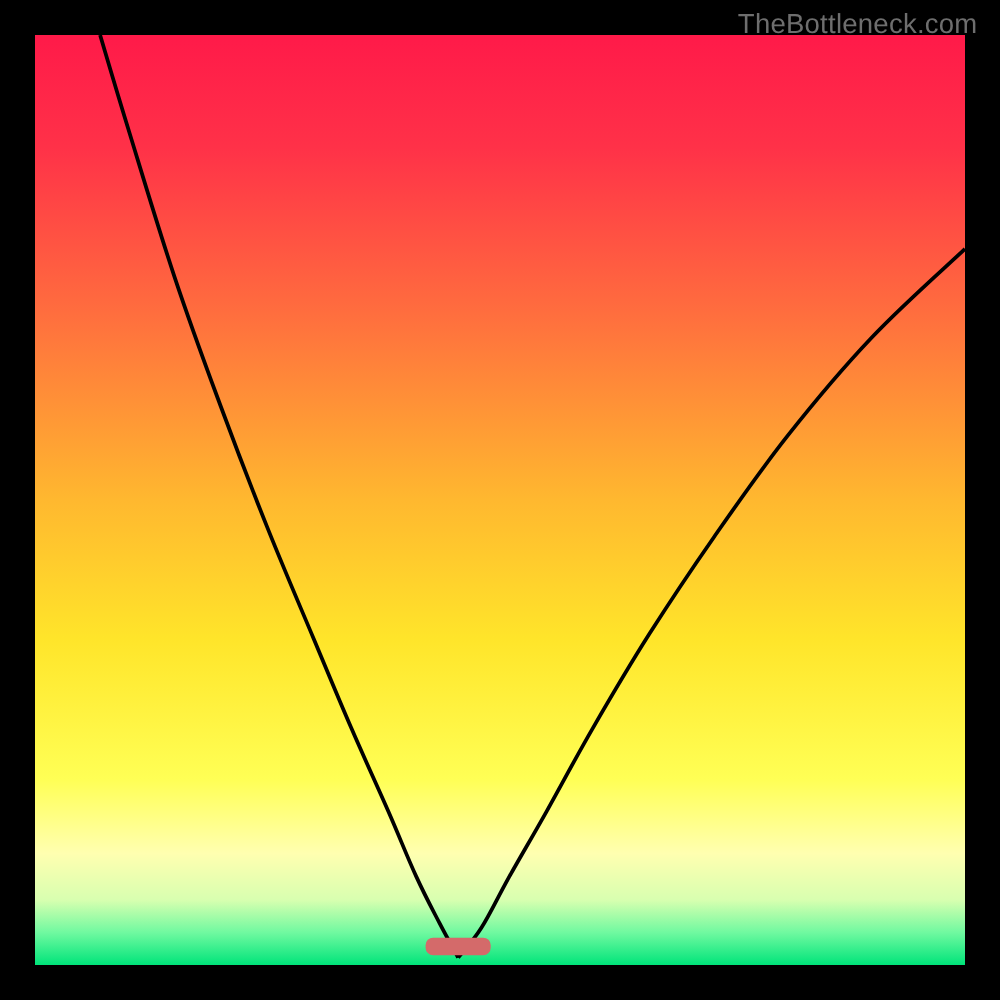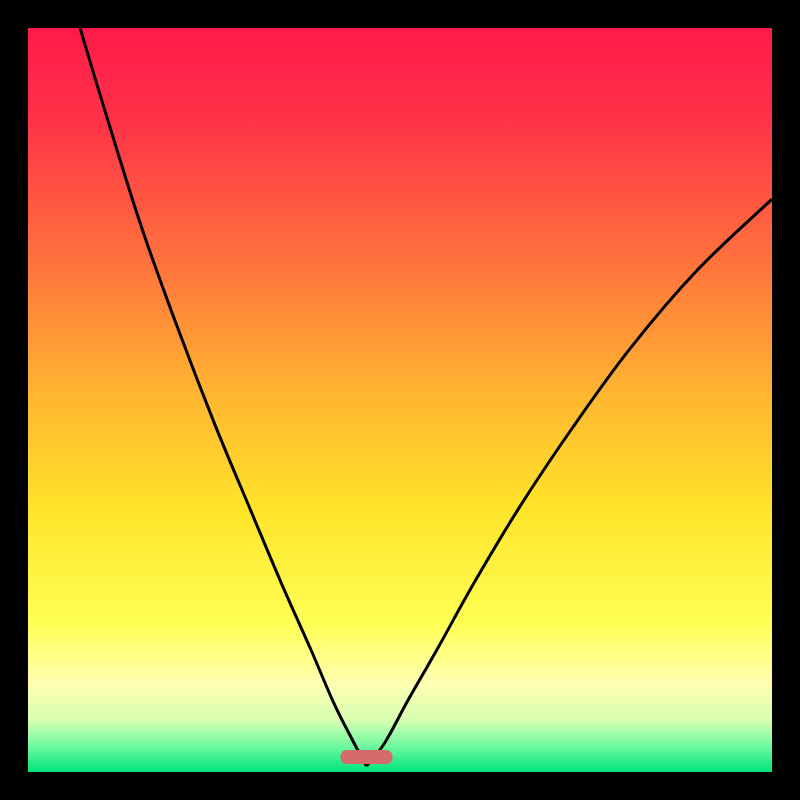--- a/index.html
+++ b/index.html
@@ -36,20 +36,21 @@
     letter-spacing: 0.2px;
     font-weight: 500;
   }
   svg { display: block; }
 </style>
 </head>
 <body>
 
 <div class="frame">
 
+  <div class="watermark">TheBottleneck.com</div>
 
   <div class="plot">
     <svg id="chart-svg" width="744" height="744" viewBox="0 0 744 744">
       <defs>
         <linearGradient id="bg-grad" x1="0" y1="0" x2="0" y2="1">
             <stop offset="0%" stop-color="#ff1a49"></stop>
             <stop offset="12%" stop-color="#ff3148"></stop>
             <stop offset="30%" stop-color="#ff6e3e"></stop>
             <stop offset="50%" stop-color="#ffb82f"></stop>
             <stop offset="65%" stop-color="#ffe52a"></stop>

